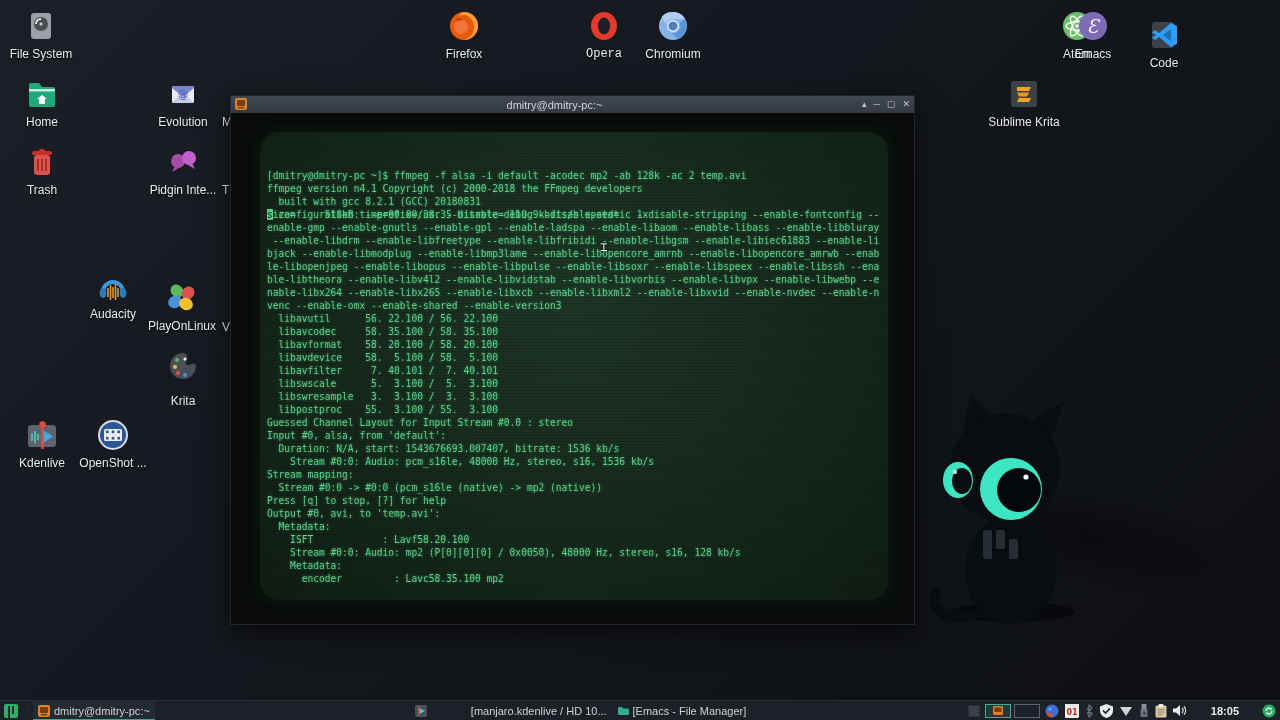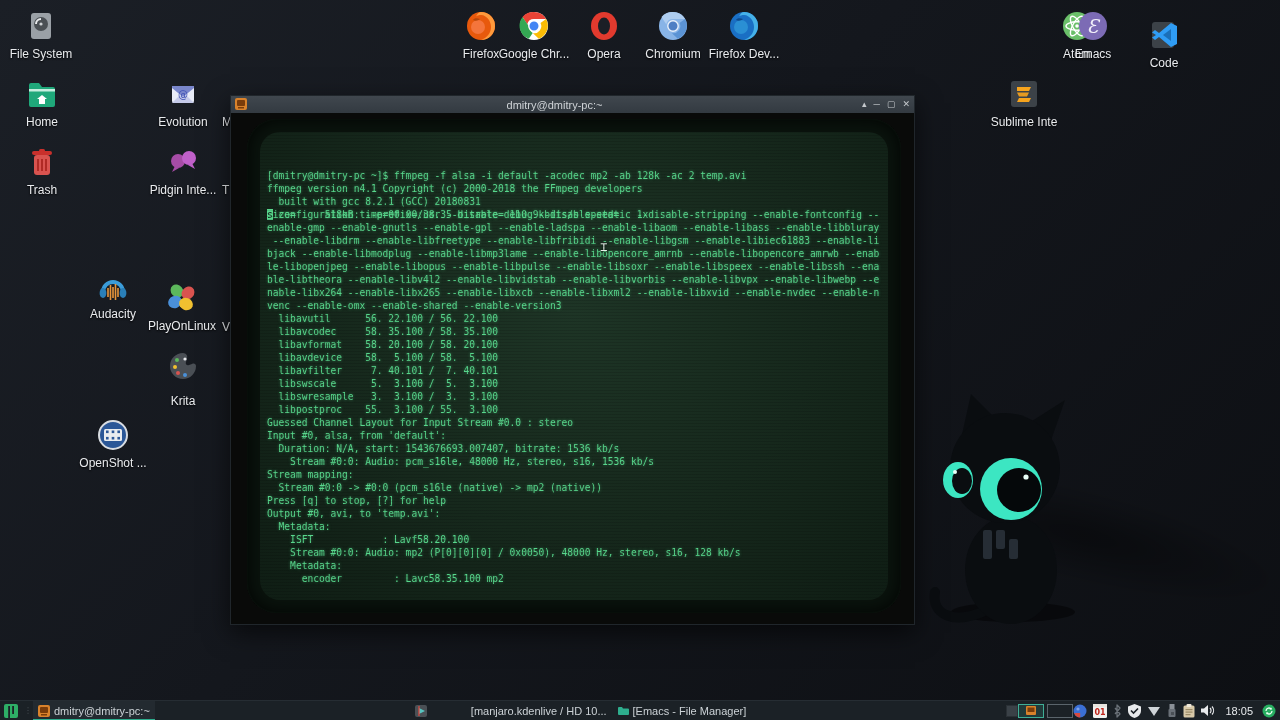--- a/index.html
+++ b/index.html
@@ -32,25 +32,25 @@
   .status-line{height:13px;white-space:pre;}
   .cursor{background:#58d78c;color:#10231a;text-shadow:none;}
   .ibeam{position:absolute;left:340px;top:108px;width:8px;height:13px;color:#e8f4ec;font-size:12px;
          font-family:"DejaVu Sans Mono",monospace;text-shadow:0 0 2px #000;}
   
   .taskbar{position:absolute;left:0;bottom:0;width:1280px;height:20px;background:#1b2126;
            border-top:1px solid #262d33;display:flex;align-items:center;font-size:11px;color:#ccd2d6;box-sizing:border-box;}
   .tb-task{display:flex;align-items:center;gap:4px;height:20px;padding:0 5px;cursor:pointer;white-space:nowrap;}
   .tb-task.active{background:#232a30;box-shadow:inset 0 -2px 0 #2eae8e;}
   .tb-sep{color:#4a5258;font-size:8px;margin:0 2px;letter-spacing:-1px;}
-  .tb-right{margin-left:auto;display:flex;align-items:center;padding-right:4px;}
+  .tb-right{margin-left:auto;display:flex;align-items:center;gap:5px;padding-right:4px;}
   .pager{display:flex;gap:3px;align-items:center;}
   .pgbox{width:26px;height:14px;border:1px solid #5a646b;box-sizing:border-box;display:flex;align-items:center;justify-content:center;}
   .pgbox.active{border-color:#3fae96;background:rgba(63,174,150,.18);}
-  .clock{font-size:11px;color:#e7eaec;margin:0 9px;}
+  .clock{font-size:11px;color:#e7eaec;margin:0 18px;font-weight:bold;}
   .tray{display:flex;align-items:center;gap:6px;}
   .tray svg,.tray .tico{display:block;}
   
   .cat-shadow{position:absolute;left:990px;top:505px;width:300px;height:90px;
               background:radial-gradient(ellipse at 30% 50%,rgba(0,0,0,.38),rgba(0,0,0,0) 70%);
               transform:rotate(14deg);filter:blur(6px);}
   .cat{position:absolute;left:925px;top:388px;}
 </style>
 </head>
 <body>
@@ -179,20 +179,36 @@
           <circle cx="10" cy="10" r="2" fill="#5cb85c"></circle>
           <circle cx="8" cy="17" r="2" fill="#f0c030"></circle>
           <circle cx="11" cy="23" r="2" fill="#d9534f"></circle>
           <circle cx="18" cy="25" r="2" fill="#4a90d9"></circle>
           <circle cx="18" cy="9" r="1.6" fill="#e8eaed"></circle>
         </svg>
     </div>
     <div class="lbl">Krita</div>
   </div>
 
+  <div class="dicon" style="left:4px;top:419px;">
+    <div class="ic">
+      <svg width="32" height="32" viewBox="0 0 32 32">
+          <rect x="2" y="6" width="28" height="22" rx="3" fill="#5d646b"></rect>
+          <g stroke="#58c5c0" stroke-width="1.6">
+            <line x1="6" y1="14" x2="6" y2="22"></line>
+            <line x1="9" y1="12" x2="9" y2="24"></line>
+            <line x1="12" y1="15" x2="12" y2="21"></line>
+          </g>
+          <polygon points="17,11 27,17.5 17,24" fill="#4aa3e8"></polygon>
+          <rect x="15.2" y="4" width="2.6" height="26" fill="#e04a3f"></rect>
+          <circle cx="16.5" cy="5.5" r="3.2" fill="#e04a3f"></circle>
+        </svg>
+    </div>
+    <div class="lbl">Kdenlive</div>
+  </div>
 
   <div class="dicon" style="left:75px;top:419px;align-items:center;">
     <div class="ic">
       <svg width="32" height="32" viewBox="0 0 32 32">
           <circle cx="16" cy="16" r="14" fill="#2b5797"></circle>
           <circle cx="16" cy="16" r="14" fill="none" stroke="#d9dde2" stroke-width="2"></circle>
           <rect x="7" y="10" width="18" height="12" rx="1.5" fill="#e9ecef"></rect>
           <g fill="#2b5797">
             <rect x="9" y="11.5" width="2.6" height="2.6"></rect>
             <rect x="14.7" y="11.5" width="2.6" height="2.6"></rect>
@@ -203,46 +219,34 @@
           </g>
         </svg>
     </div>
     <div class="lbl">OpenShot ...</div>
   </div>
 
   <div class="partial-lbl" style="left:222px;top:115px;">M</div>
   <div class="partial-lbl" style="left:222px;top:183px;">T</div>
   <div class="partial-lbl" style="left:222px;top:320px;">Vi</div>
 
-  <div class="dicon" style="left:443px;top:10px;justify-content:space-between;">
+  <div class="dicon" style="left:426px;top:10px;justify-content:space-between;">
     <div class="ic">
       <svg width="32" height="32" viewBox="0 0 32 32">
           <circle cx="16" cy="16" r="14" fill="#e8590c"></circle>
           <path d="M16 2a14 14 0 0 1 14 14A14 14 0 0 1 16 30c6-2 10-7 10-13 0-3-1-5-2-7-2-3-5-5-8-5-2 0-4 .5-5 1.5C12 4 14 2 16 2Z" fill="#ff9a3c"></path>
           <circle cx="13" cy="17" r="7" fill="#f4753c"></circle>
           <path d="M8 10c2 1 5 1 7-1-3-1-6-1-7 1Z" fill="#b5470b"></path>
         </svg>
     </div>
     <div class="lbl">Firefox</div>
   </div>
 
-  <div class="dicon" style="left:496px;top:10px;">
-    <div class="ic">
-      <svg width="32" height="32" viewBox="0 0 32 32">
-          <circle cx="16" cy="16" r="14" fill="#fff"></circle>
-          <path d="M16 2a14 14 0 0 1 12.1 7H16a7 7 0 0 0-6.8 5.3L4.5 7A14 14 0 0 1 16 2Z" fill="#ea4335"></path>
-          <path d="M28.1 9a14 14 0 0 1-7.3 19.8L14.7 23A7 7 0 0 0 22.5 13Z" fill="#fbbc05"></path>
-          <path d="M4.5 7l6.9 9.9A7 7 0 0 0 14.7 23l-3.9 5.8A14 14 0 0 1 4.5 7Z" fill="#34a853"></path>
-          <circle cx="16" cy="16" r="5.2" fill="#4285f4" stroke="#fff" stroke-width="1.4"></circle>
-        </svg>
-    </div>
-    <div class="lbl">Google Chr...</div>
-  </div>
-
-  <div class="dicon" style="left:566px;top:10px;">
+
+  <div class="dicon" style="left:566px;top:10px;font-family:Liberation Mono, monospace;">
     <div class="ic">
       <svg width="32" height="32" viewBox="0 0 32 32">
           <ellipse cx="16" cy="16" rx="13" ry="14" fill="#e23a2e"></ellipse>
           <ellipse cx="16" cy="16" rx="6" ry="8.5" fill="#1b1f26"></ellipse>
         </svg>
     </div>
     <div class="lbl">Opera</div>
   </div>
 
   <div class="dicon" style="left:635px;top:10px;">
@@ -250,31 +254,20 @@
       <svg width="32" height="32" viewBox="0 0 32 32">
           <circle cx="16" cy="16" r="14" fill="#88b4e7"></circle>
           <path d="M16 2a14 14 0 0 1 12.1 7H16a7 7 0 0 0-6.8 5.3L4.5 7A14 14 0 0 1 16 2Z" fill="#aecdf0"></path>
           <path d="M28.1 9a14 14 0 0 1-7.3 19.8L14.7 23A7 7 0 0 0 22.5 13Z" fill="#5b93d4"></path>
           <circle cx="16" cy="16" r="5.2" fill="#4e7fc4" stroke="#e8f0fa" stroke-width="1.4"></circle>
         </svg>
     </div>
     <div class="lbl">Chromium</div>
   </div>
 
-  <div class="dicon" style="left:706px;top:10px;">
-    <div class="ic">
-      <svg width="32" height="32" viewBox="0 0 32 32">
-          <circle cx="16" cy="16" r="14" fill="#1a6fc4"></circle>
-          <path d="M16 2a14 14 0 0 1 14 14A14 14 0 0 1 16 30c6-2 10-7 10-13 0-3-1-5-2-7-2-3-5-5-8-5-2 0-4 .5-5 1.5C12 4 14 2 16 2Z" fill="#45b1e8"></path>
-          <circle cx="13" cy="17" r="7" fill="#2a8fd4"></circle>
-          <path d="M8 10c2 1 5 1 7-1-3-1-6-1-7 1Z" fill="#0d4a8c"></path>
-        </svg>
-    </div>
-    <div class="lbl">Firefox Dev...</div>
-  </div>
 
   <div class="dicon" style="left:1039px;top:10px;text-align:right;">
     <div class="ic">
       <svg width="32" height="32" viewBox="0 0 32 32">
           <circle cx="16" cy="16" r="14" fill="#6abf69"></circle>
           <g stroke="#fff" fill="none" stroke-width="1.4">
             <ellipse cx="16" cy="16" rx="11" ry="4.2"></ellipse>
             <ellipse cx="16" cy="16" rx="11" ry="4.2" transform="rotate(60 16 16)"></ellipse>
             <ellipse cx="16" cy="16" rx="11" ry="4.2" transform="rotate(120 16 16)"></ellipse>
           </g>
@@ -309,21 +302,21 @@
     <div class="ic">
       <svg width="32" height="32" viewBox="0 0 32 32">
           <rect x="3" y="3" width="26" height="26" rx="3" fill="#3c4248"></rect>
           <g fill="#f7a41d">
             <path d="M9 9h14l-2 4H9Z"></path>
             <path d="M9 14.5h12l-2 4H11Z" opacity=".9"></path>
             <path d="M11 20h12l-2 4H9Z"></path>
           </g>
         </svg>
     </div>
-    <div class="lbl">Sublime Inte</div>
+    <div class="lbl">Sublime Krita</div>
   </div>
 
   <div class="window">
     <div class="titlebar">
       <span>
         <svg width="12" height="12" viewBox="0 0 12 12">
             <rect width="12" height="12" rx="2" fill="#d9822b"></rect>
             <rect x="2" y="2" width="8" height="6" rx="1" fill="#7a3c0a"></rect>
             <rect x="3" y="9" width="6" height="1.5" fill="#7a3c0a"></rect>
           </svg>

